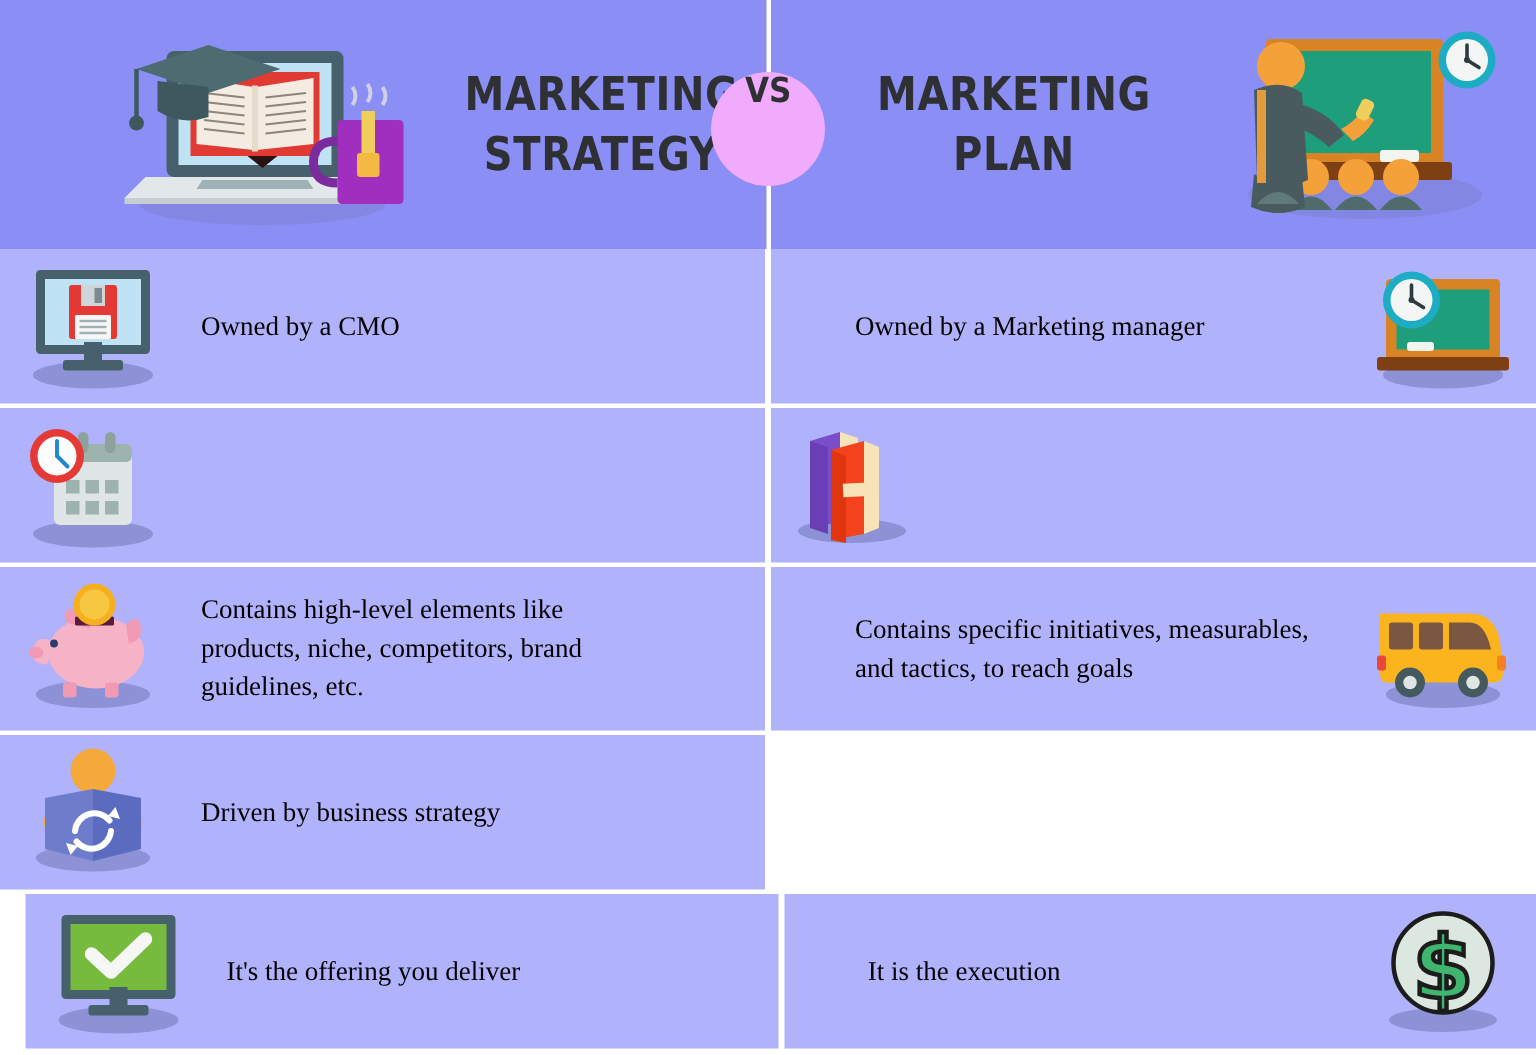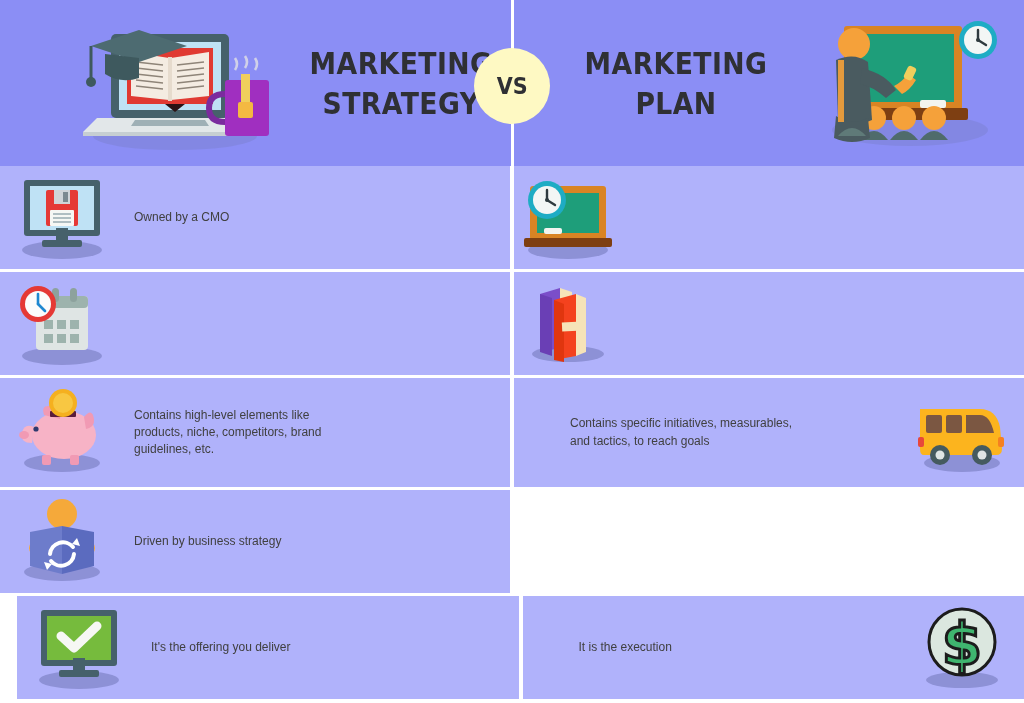--- a/index.html
+++ b/index.html
@@ -48,22 +48,22 @@
   .header-half.left .header-art { margin-right:6px; }
   .header-half.right .header-art { margin-left:6px; }
 
   .vs-divider {
     position:absolute; left:511px; top:0; width:3px; height:166px;
     background:#ffffff; z-index:2;
   }
   .vs-badge {
     position:absolute; left:474px; top:48px;
     width:76px; height:76px; border-radius:50%;
-    background:#fef9c3; z-index:3;
-    display:flex; align-items:center; justify-content:center;
+    background:#f0abfc; z-index:3;
+    display:flex; justify-content:center;
   }
   .vs-badge span {
     font-family:"DejaVu Sans", sans-serif;
     font-weight:bold; font-size:23px; color:#2f3034;
     letter-spacing:0px;
     transform:scaleX(0.9);
   }
 
   
   .rows { position:absolute; left:0; top:166px; width:1024px; height:537px; }
@@ -75,24 +75,24 @@
     position:relative;
   }
   .cell.left  { margin-right:4px; padding-left:8px; }
   .cell.right { padding-right:8px; }
 
   .cell-icon {
     width:108px; height:92px; flex:none;
     position:relative;
   }
   .cell-text {
-    font-family:Liberation Sans, sans-serif;
-    font-size:12px;
+    font-family:Liberation Serif, serif;
+    font-size:18px;
     line-height:1.42;
-    color:#404040;
+    color:#000000;
     white-space:pre-line;
     flex:1;
   }
   .cell.left .cell-text  { padding-left:18px; padding-right:14px; }
   .cell.right .cell-text { padding-left:56px; padding-right:14px; }
 
   .row:nth-child(3) .cell { height:109px; }
   .row:last-child { margin-bottom:0;padding-left:17px; }
 </style>
 </head>
@@ -213,20 +213,21 @@
             <g stroke="#9fb0b6" stroke-width="1.6">
               <line x1="45" y1="42" x2="63" y2="42"></line>
                 <line x1="45" y1="46" x2="63" y2="46"></line>
                 <line x1="45" y1="50" x2="63" y2="50"></line>
             </g>
           </svg>
         </div>
         <div class="cell-text">Owned by a CMO</div>
       </div>
       <div class="cell right">
+        <div class="cell-text">Owned by a Marketing manager</div>
         <div class="cell-icon">
           <svg viewBox="0 0 108 92" width="108" height="92">
             <ellipse cx="54" cy="78" rx="40" ry="9" fill="#8084c8" opacity=".72"></ellipse>
             <rect x="16" y="14" width="76" height="54" rx="3" fill="#d98424"></rect>
             <rect x="23" y="21" width="62" height="40" fill="#1e9e7a"></rect>
             <rect x="10" y="66" width="88" height="9" rx="2" fill="#7e3f12"></rect>
             <rect x="30" y="56" width="18" height="6" rx="2" fill="#f3f4ef"></rect>
             <circle cx="33" cy="28" r="19" fill="#1eacc4"></circle>
             <circle cx="33" cy="28" r="14" fill="#f3f6f5"></circle>
             <line x1="33" y1="28" x2="33" y2="18" stroke="#2f3a3f" stroke-width="2.4" stroke-linecap="round"></line>

